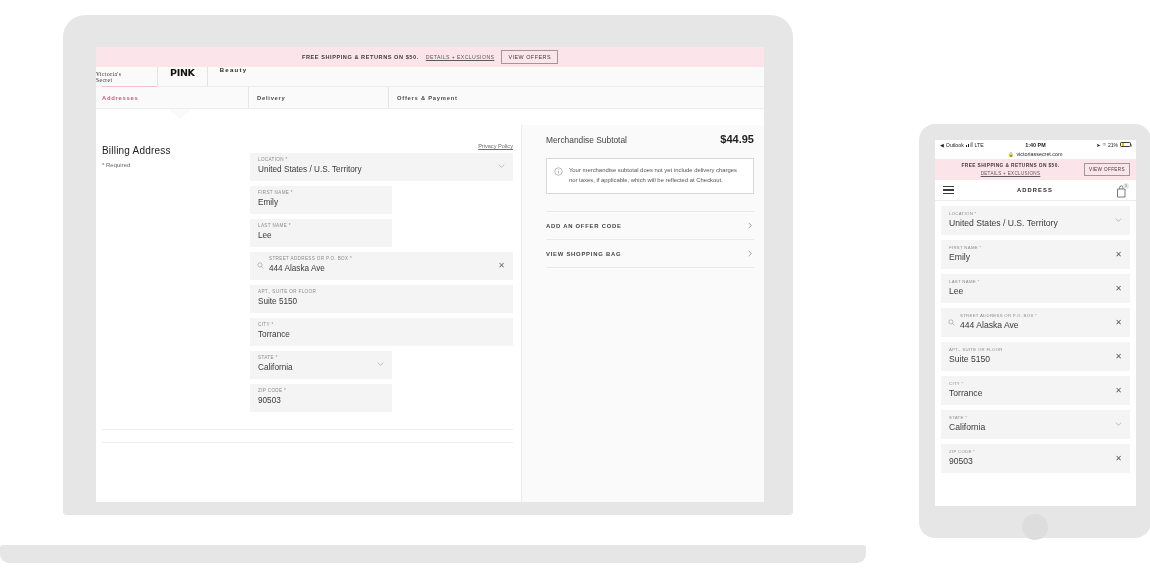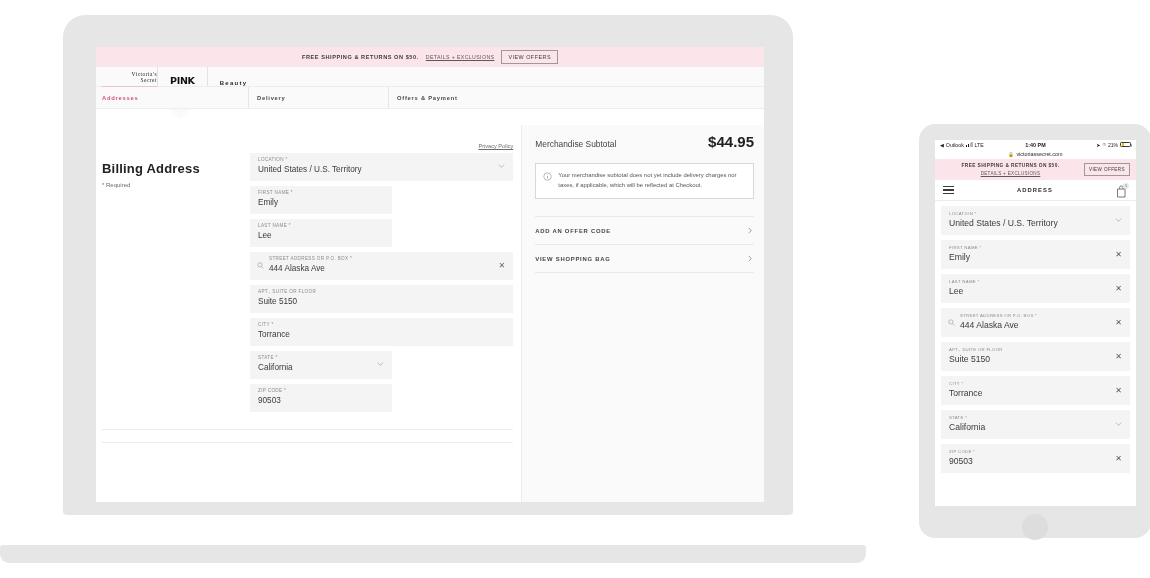--- a/index.html
+++ b/index.html
@@ -52,21 +52,21 @@
     font-family: "Liberation Sans", sans-serif;
   }
 
   
   .brand-bar {
     height: 20px; background: #fafafa;
     display: flex; align-items: stretch;
     border-bottom: 1px solid #ededed;
   }
   .brand-tab {
-    display: flex; align-items: flex-end; justify-content: center;
+    display: flex; align-items: flex-start; justify-content: center;
     padding: 0 12px; position: relative;
     border-right: 1px solid #e3e3e3;
     cursor: pointer;
   }
   .brand-tab.vs { width: 62px; padding: 0; flex-direction: column; gap: 0px; }
   .vs-l1 { font-family: "Liberation Serif", serif; font-size: 5.4px; letter-spacing: 0.5px; color: #1a1a1a; }
   .vs-l2 { font-family: "Liberation Serif", serif; font-size: 5.4px; letter-spacing: 0.5px; color: #1a1a1a; }
   .brand-tab.vs::after {
     content: ""; position: absolute; left: 6px; right: 0px; bottom: -1px;
     height: 1.5px; background: #f3bfd0;
@@ -100,27 +100,27 @@
     width: 0; height: 0;
     border-left: 12px solid transparent;
     border-right: 12px solid transparent;
     border-top: 10px solid #fafafa;
   }
 
   .lap-body { display: flex; height: 377px; }
   .lap-main { width: 445px; padding: 8px 0 0 6px; }
   .lap-side {
     width: 253px; background: #fafafa; border-left: 1px solid #ececec;
-    padding: 8px 10px 0 13px;
+    padding: 8px 10px 0 24px;
   }
 
   
   .sect { display: flex; padding: 10px 0 0 0; }
   .sect-label { width: 148px; padding-top: 2px; }
-  .sect-title { font-size: 13px; font-weight: bold; color: #222; letter-spacing: 0.2px; margin-top: 16px; }
+  .sect-title { font-size: 10px; font-weight: normal; color: #222; letter-spacing: 0.2px; }
   .sect-sub { font-size: 6px; color: #6a6a6a; margin-top: 6px; }
   .sect-sub2 { font-size: 6px; color: #4a4a4a; margin-top: 5px; }
   .sect-fields { flex: 1; padding-right: 8px; }
 
   .privacy {
     font-size: 5.6px; color: #6d6d6d; text-decoration: underline;
     text-align: right; display: block; margin-bottom: 4px;
   }
 
   .field {
@@ -153,21 +153,21 @@
 
   .divider { height: 1px; background: #ededed; margin: 12px 8px 0 0; }
 
   .checkbox-row { display: flex; align-items: center; gap: 5px; padding-top: 2px; }
   .cbox { width: 8px; height: 8px; border: 1px solid #c2c2c2; background: #fff; cursor: pointer; }
   .cbox-label { font-size: 6.2px; color: #444; }
 
   
   .sub-row { display: flex; justify-content: space-between; align-items: baseline; }
   .sub-label { font-size: 8.4px; color: #444; }
-  .sub-amt { font-size: 15px; font-weight: bold; color: #1f1f1f; text-align: center; }
+  .sub-amt { font-size: 11px; font-weight: bold; color: #1f1f1f; text-align: center; }
   .note {
     border: 1px solid #d8d8d8; background: #fff; margin-top: 13px;
     padding: 7px 8px 8px 7px; display: flex; gap: 6px;
   }
   .note-txt { font-size: 5.9px; line-height: 1.65; color: #555; }
   .sp-div { height: 1px; background: #e9e9e9; margin-top: 17px; }
   .sp-row {
     display: flex; justify-content: space-between; align-items: center;
     padding: 10px 2px 10px 0; cursor: pointer;
   }

